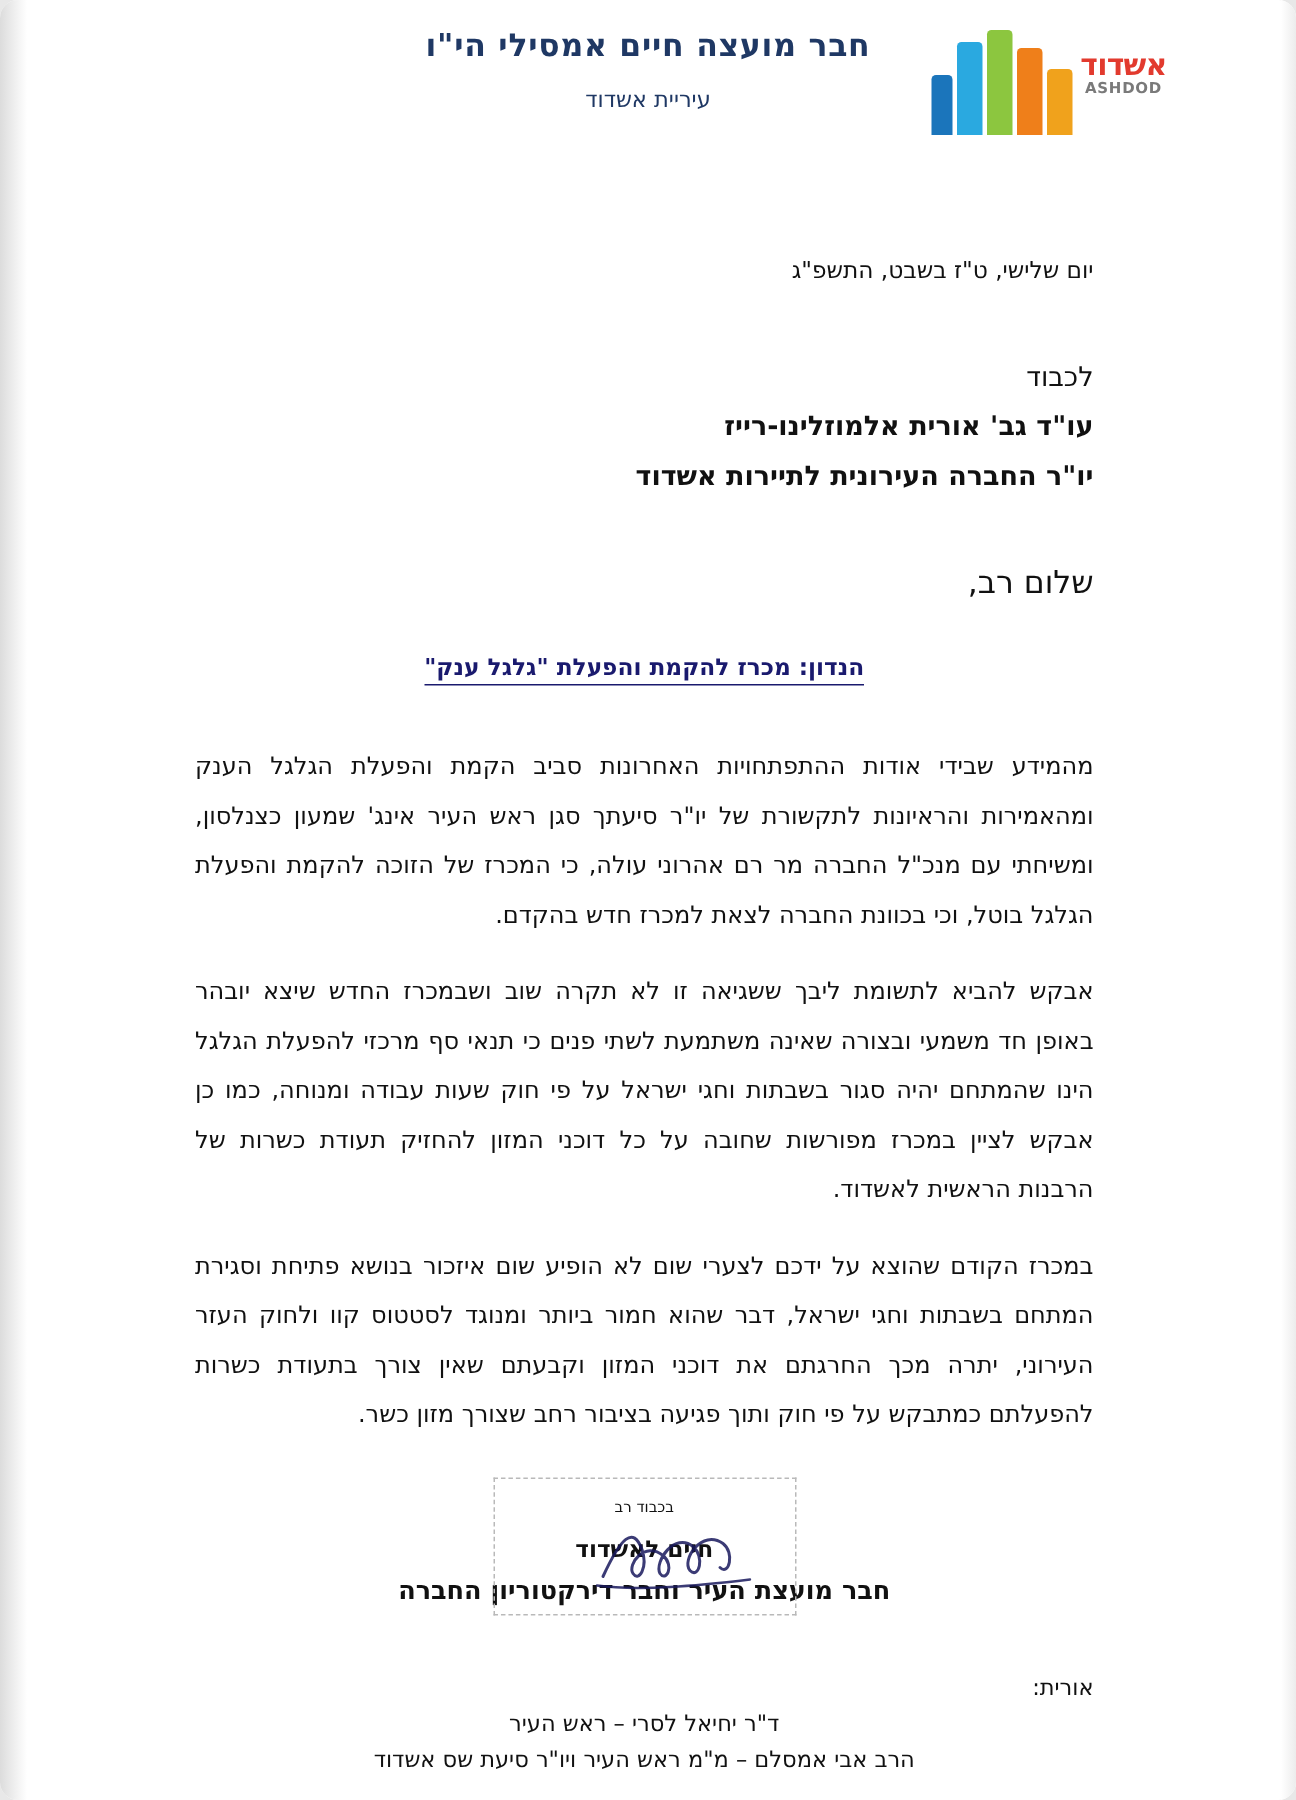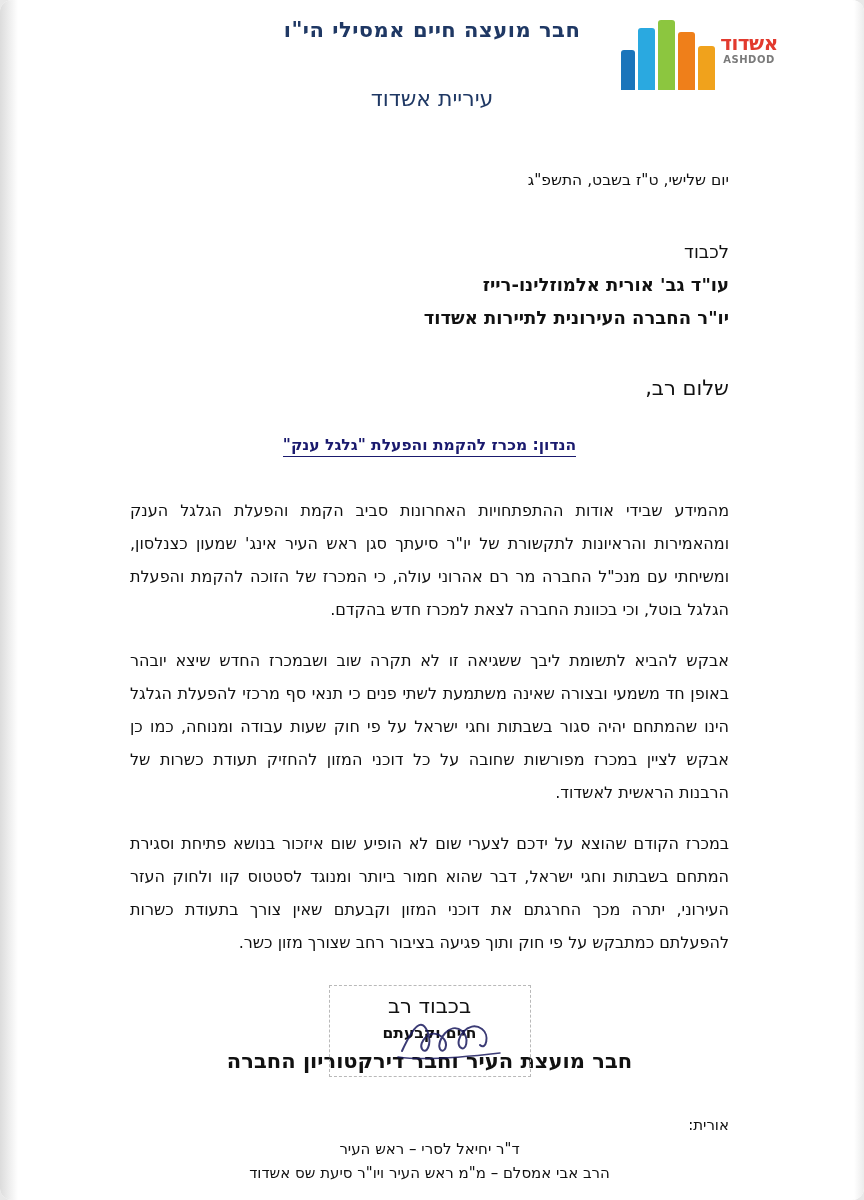--- a/index.html
+++ b/index.html
@@ -91,23 +91,23 @@
     text-align: center;
     padding-top: 18px;
   }
   .header-titles .line1 {
     font-size: 21px;
     font-weight: bold;
     color: #1f3864;
     letter-spacing: 0.5px;
   }
   .header-titles .line2 {
-    font-size: 22px;
+    font-size: 15px;
     color: #1f3864;
-    margin-top: 44px;
+    margin-top: 15px;
   }
 
   
   .content {
     padding: 0 135px 0 130px;
     color: #111;
   }
   .date-block {
     margin-top: 48px;
     text-align: right;
@@ -151,31 +151,31 @@
     color: #111;
   }
 
   
   .signature {
     margin-top: 34px;
     text-align: center;
     position: relative;
   }
   .signature .sig-line {
-    font-size: 21px;
+    font-size: 10px;
     line-height: 26px;
     color: #111;
   }
   .signature .sig-name {
     font-size: 15.5px;
     font-weight: bold;
     line-height: 28px;
   }
   .signature .sig-role {
-    font-size: 21px;
+    font-size: 17px;
     font-weight: bold;
     line-height: 28px;
   }
   .stamp {
     position: absolute;
     top: -8px;
     left: 50%;
     transform: translateX(-50%);
     width: 200px;
     height: 90px;
@@ -256,21 +256,21 @@
       <p>במכרז הקודם שהוצא על ידכם לצערי שום לא הופיע שום איזכור בנושא פתיחת וסגירת המתחם בשבתות וחגי ישראל, דבר שהוא חמור ביותר ומנוגד לסטטוס קוו ולחוק העזר העירוני, יתרה מכך החרגתם את דוכני המזון וקבעתם שאין צורך בתעודת כשרות להפעלתם כמתבקש על פי חוק ותוך פגיעה בציבור רחב שצורך מזון כשר.</p>
     </div>
 
     <div class="signature">
       <div class="stamp"></div>
       <svg class="scribble" viewBox="0 0 110 60">
         <path d="M6 44 C18 18, 26 10, 32 26 C36 38, 30 48, 26 42 C22 36, 34 20, 46 30 C54 37, 48 48, 44 42 C40 34, 54 14, 66 24 C74 31, 70 46, 64 40 C58 33, 72 12, 86 22 C94 28, 90 44, 84 38" fill="none" stroke="#1a1a5e" stroke-width="2" stroke-linecap="round"></path>
         <path d="M2 50 C30 54, 70 50, 104 46" fill="none" stroke="#1a1a5e" stroke-width="1.6" stroke-linecap="round"></path>
       </svg>
       <div class="sig-line">בכבוד רב</div>
-      <div class="sig-name">חיים וקבעתם</div>
+      <div class="sig-name">חיים לאשדוד</div>
       <div class="sig-role">חבר מועצת העיר וחבר דירקטוריון החברה</div>
     </div>
 
     <div class="cc">
       <div class="cc-title">אורית:</div>
       <div>ד"ר יחיאל לסרי – ראש העיר</div>
       <div>הרב אבי אמסלם – מ"מ ראש העיר ויו"ר סיעת שס אשדוד</div>
 
     </div>
 

